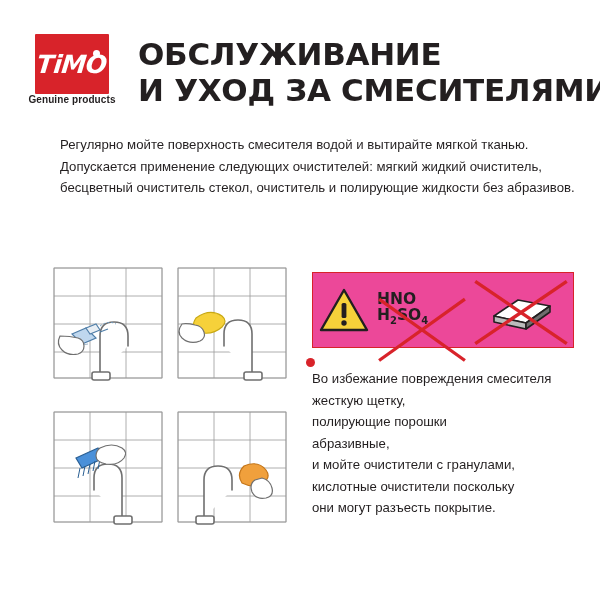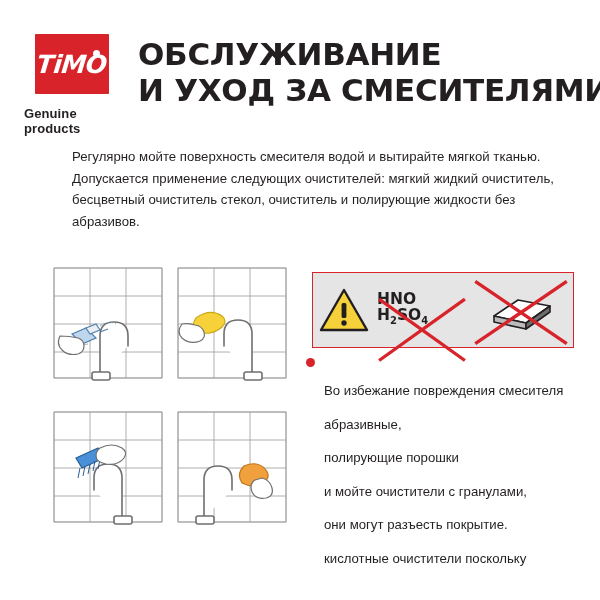--- a/index.html
+++ b/index.html
@@ -60,22 +60,22 @@
   .logo-badge .logo-dot {
     position: absolute;
     right: 9px;
     top: 16px;
     width: 7px;
     height: 7px;
     border-radius: 50%;
     background: #ffffff;
   }
   .logo-tag {
-    margin-top: 12px;
-    font-size: 13px;
+    margin-top: 0;
+    font-size: 10px;
     font-weight: bold;
     color: #231f20;
     letter-spacing: 0.1px;
   }
   .title-block {
     margin-left: 18px;
     padding-top: 2px;
   }
   .title-line {
     font-family: "DejaVu Sans", sans-serif;
@@ -90,42 +90,42 @@
   
   .intro {
     position: absolute;
     top: 134px;
     left: 60px;
     width: 522px;
     font-size: 13.2px;
     line-height: 21.5px;
     color: #231f20;
   }
-  .intro p { margin: 12px; }
+  .intro p { margin: 0; }
   .intro p + p { margin-top: 0px; }
 
   
   .illus {
     position: absolute;
     top: 262px;
     left: 48px;
     width: 250px;
     height: 270px;
   }
   .illus svg { display: block; }
 
   
   .warnbox {
     position: absolute;
     top: 272px;
     left: 312px;
     width: 262px;
     height: 76px;
     border: 1.5px solid #d8232a;
-    background: #e5e5e5;
+    background: #ec4899;
     box-sizing: border-box;
     display: flex;
     align-items: center;
   }
   .warn-tri {
     flex: 0 0 62px;
     display: flex;
     align-items: center;
     justify-content: center;
   }
@@ -166,21 +166,21 @@
   }
   .rtext {
     position: absolute;
     top: 368px;
     left: 312px;
     width: 268px;
     font-size: 13.2px;
     line-height: 21.5px;
     color: #231f20;
   }
-  .rtext p { margin: 12px; }
+  .rtext p { margin: 0; }
 </style>
 </head>
 <body>
 
 <div class="page">
 
   <div class="header">
     <div class="logo-block">
       <div class="logo-badge">
         <span class="logo-text">TiMO</span>
@@ -350,20 +350,21 @@
         <line x1="6" y1="8" x2="94" y2="68" stroke="#d8232a" stroke-width="3.2"></line>
         <line x1="94" y1="8" x2="6" y2="68" stroke="#d8232a" stroke-width="3.2"></line>
       </svg>
     </div>
   </div>
 
   <div class="bullet"></div>
 
   <div class="rtext">
     <p>Во избежание повреждения смесителя</p>
+    <p>жесткую щетку,</p>
+    <p>полирующие порошки</p>
     <p>абразивные,</p>
-    <p>полирующие порошки</p>
     <p>и мойте очистители с гранулами,</p>
+    <p>кислотные очистители поскольку</p>
     <p>они могут разъесть покрытие.</p>
-    <p>кислотные очистители поскольку</p>
   </div>
 
 </div>
 
 </body></html>

